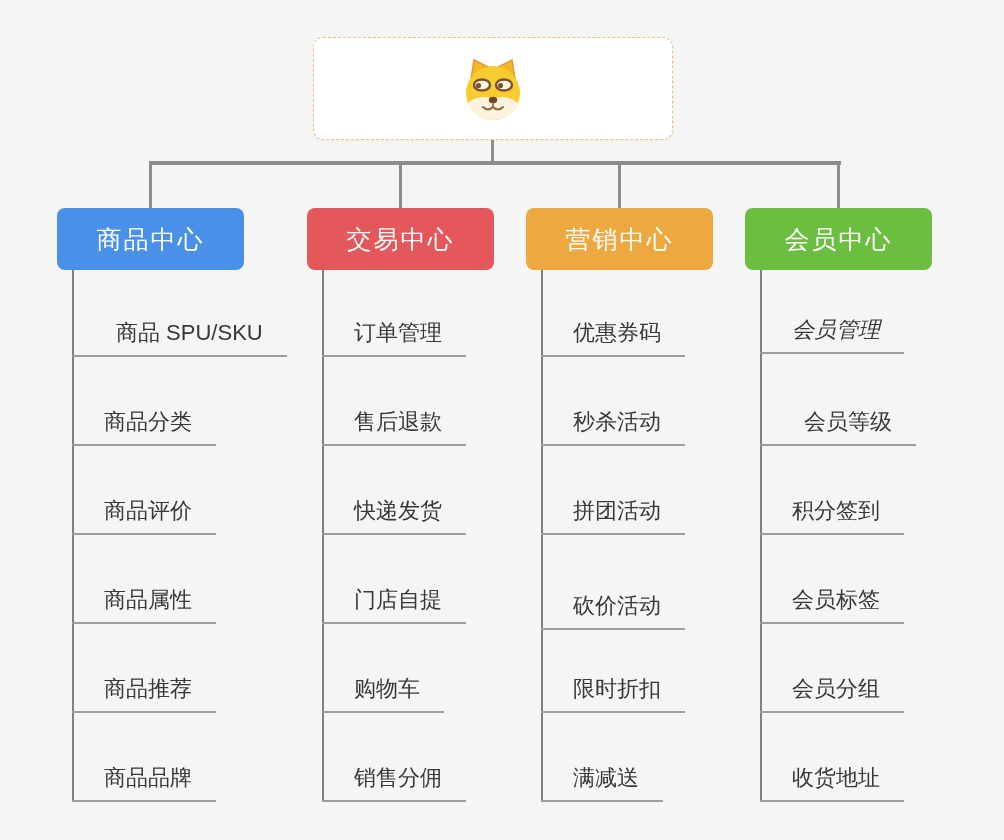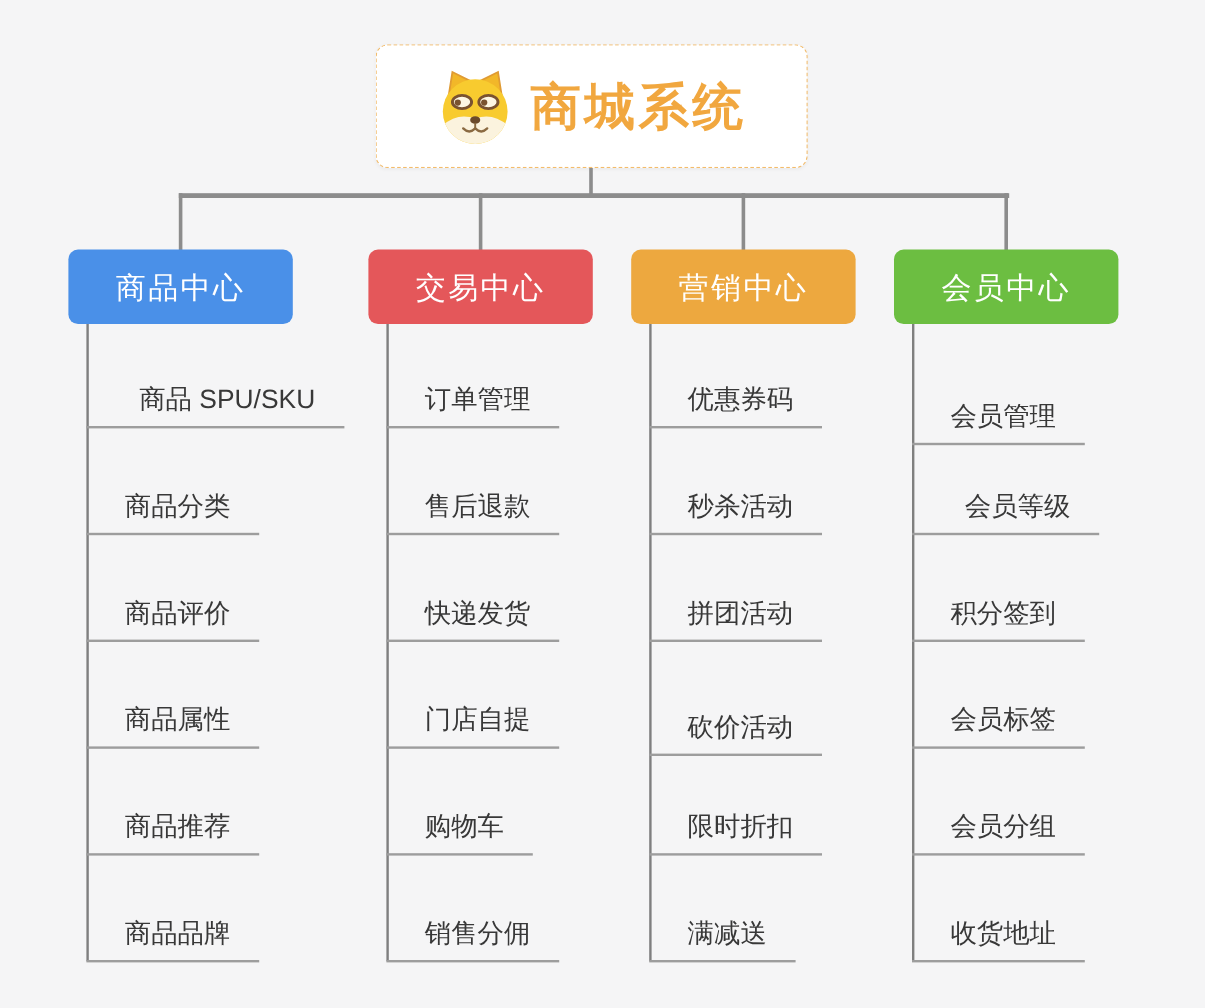--- a/index.html
+++ b/index.html
@@ -77,21 +77,20 @@
           <ellipse cx="43" cy="28" rx="8" ry="5.5" fill="#fdf6e3" stroke="#7a5230" stroke-width="2.4"></ellipse>
           <circle cx="39.5" cy="28.5" r="2.6" fill="#7a5230"></circle>
         </g>
 
         <ellipse cx="32" cy="43" rx="4.2" ry="3.2" fill="#6b4a2b"></ellipse>
 
         <path d="M22 50 Q27 55 32 50 Q37 55 42 50" fill="none" stroke="#8a6a42" stroke-width="2" stroke-linecap="round"></path>
         <path d="M32 46 L32 50" stroke="#8a6a42" stroke-width="1.6" stroke-linecap="round"></path>
       </svg>
     </span>
-    <span class="root-title" style="color: rgb(241, 167, 63);">商城系统</span>
   </div>
 
   <div id="generated">
       <div class="conn" style="left: 491px; top: 140px; width: 3px; height: 25px; background: rgb(140, 140, 140);"></div>
       <div class="conn" style="left: 148.5px; top: 161px; width: 692px; height: 4px; background: rgb(140, 140, 140);"></div>
       <div class="conn" style="left: 148.5px; top: 161px; width: 3px; height: 49px; background: rgb(140, 140, 140);"></div>
       <div class="branch-header" style="left: 57px; top: 208px; background: rgb(74, 144, 232);">
         <span>商品中心</span>
       </div>
       <div class="col-line" style="left: 72px; top: 270px; height: 531px;"></div>
@@ -121,21 +120,21 @@
       <div class="leaf" style="left: 541px; top: 406px;">秒杀活动</div>
       <div class="leaf" style="left: 541px; top: 495px;">拼团活动</div>
       <div class="leaf" style="left: 541px; top: 590px;">砍价活动</div>
       <div class="leaf" style="left: 541px; top: 673px;">限时折扣</div>
       <div class="leaf" style="left: 541px; top: 762px;">满减送</div>
       <div class="conn" style="left: 836.5px; top: 161px; width: 3px; height: 49px; background: rgb(140, 140, 140);"></div>
       <div class="branch-header" style="left: 745px; top: 208px; background: rgb(108, 190, 65);">
         <span>会员中心</span>
       </div>
       <div class="col-line" style="left: 760px; top: 270px; height: 531px;"></div>
-      <div class="leaf" style="left: 760px; top: 331px;">会员管理</div>
+      <div class="leaf" style="left: 760px; top: 314px; font-style: italic;">会员管理</div>
       <div class="leaf" style="left: 760px; top: 406px; padding-left: 44px;">会员等级</div>
       <div class="leaf" style="left: 760px; top: 495px;">积分签到</div>
       <div class="leaf" style="left: 760px; top: 584px;">会员标签</div>
       <div class="leaf" style="left: 760px; top: 673px;">会员分组</div>
       <div class="leaf" style="left: 760px; top: 762px;">收货地址</div>
     </div>
 
 </div>
 
 </body></html>

